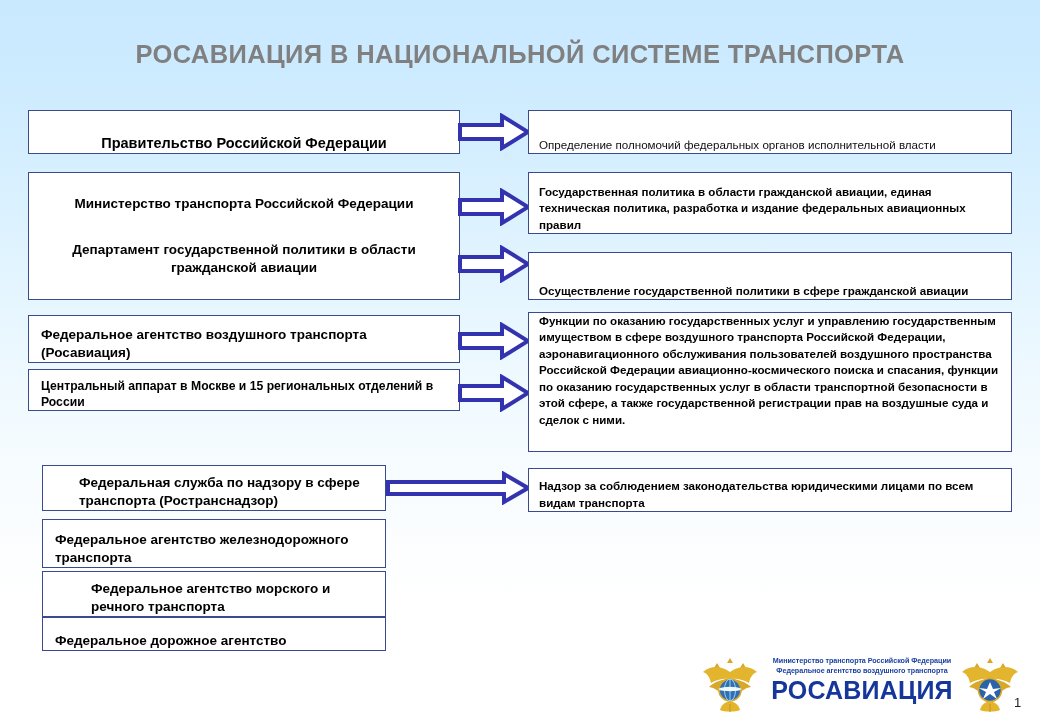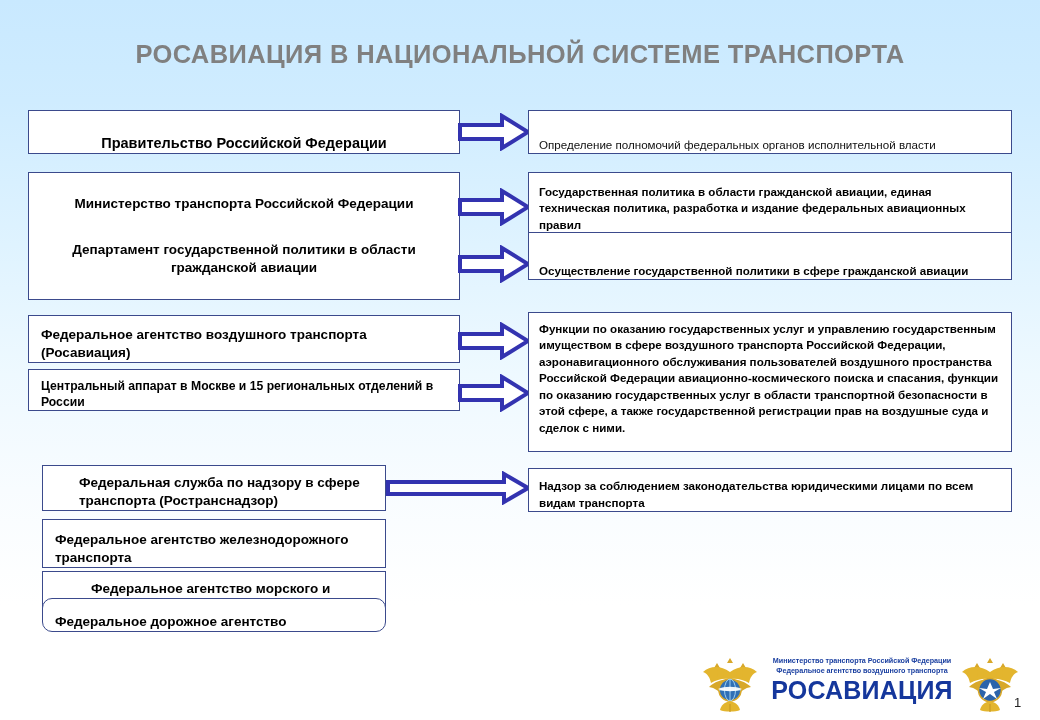--- a/index.html
+++ b/index.html
@@ -146,21 +146,21 @@
   </div>
 
   <div class="box org-md pad-l" style="left:42px; top:519px; width:344px; height:49px;">
     <span class="line">Федеральное агентство железнодорожного транспорта</span>
   </div>
 
   <div class="box org-md pad-l" style="left:42px; top:571px; width:344px; height:46px;padding-left:48px;">
     <span class="line">Федеральное агентство  морского и речного транспорта</span>
   </div>
 
-  <div class="box org-md pad-l" style="left:42px; top:598px; width:344px; height:34px;border-radius:10px;">
+  <div class="box org-md pad-l" style="left:42px; top:617px; width:344px; height:34px;">
     <span class="line">Федеральное дорожное агентство</span>
   </div>
 
   <div class="arrow" style="left:458px; top:113px; width:72px; height:38px;">
     <svg viewBox="0 0 72 38" preserveAspectRatio="none">
       <polygon points="2,12 44,12 44,3 70,19 44,35 44,26 2,26" fill="#ffffff" stroke="#3333b0" stroke-width="4" stroke-linejoin="miter"></polygon>
     </svg>
   </div>
 
   <div class="arrow" style="left:458px; top:188px; width:72px; height:38px;">
@@ -194,25 +194,25 @@
   </div>
 
   <div class="box desc-reg pad-l2" style="left:528px; top:110px; width:484px; height:44px;">
     <span class="line">Определение полномочий  федеральных органов исполнительной власти</span>
   </div>
 
   <div class="box desc pad-l2" style="left:528px; top:172px; width:484px; height:62px;">
     <span class="line">Государственная политика  в области  гражданской авиации, единая техническая политика, разработка и издание федеральных авиационных правил</span>
   </div>
 
-  <div class="box desc pad-l2" style="left:528px; top:232px; width:484px; height:48px;">
+  <div class="box desc pad-l2" style="left:528px; top:252px; width:484px; height:48px;">
     <span class="line">Осуществление  государственной  политики  в сфере гражданской авиации</span>
   </div>
 
-  <div class="box desc pad-l2" style="left:528px; top:312px; width:484px; height:140px; justify-content:flex-start; padding-top:8px;">
+  <div class="box desc pad-l2" style="left:528px; top:312px; width:484px; height:140px; justify-content:flex-start; ">
     <span class="line">Функции по оказанию государственных  услуг  и управлению государственным  имуществом  в сфере воздушного транспорта Российской  Федерации, аэронавигационного обслуживания пользователей воздушного  пространства Российской  Федерации авиационно-космического поиска и спасания, функции по оказанию государственных  услуг  в области транспортной безопасности в этой  сфере, а также государственной регистрации прав на воздушные  суда и сделок с ними.</span>
   </div>
 
   <div class="box desc pad-l2" style="left:528px; top:468px; width:484px; height:44px;">
     <span class="line">Надзор за соблюдением законодательства юридическими  лицами по всем видам транспорта</span>
   </div>
 
   <div class="logo-bar">
 
     <div class="emblem emblem-left">

